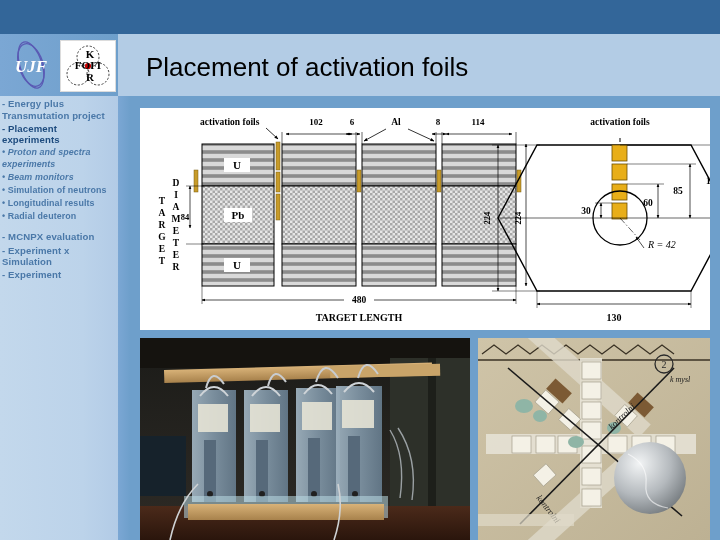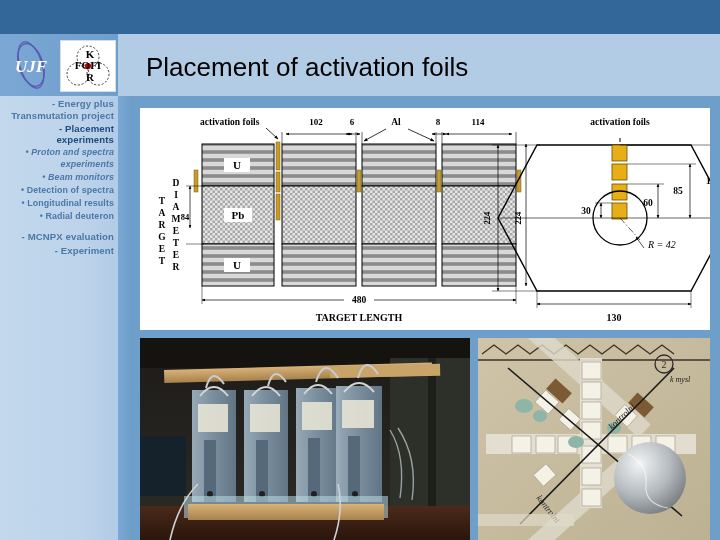--- a/index.html
+++ b/index.html
@@ -27,21 +27,21 @@
   .side-logo-bg{
     position:absolute;left:0;top:34px;width:118px;height:62px;
     background:linear-gradient(to right,#7ba7d4 0%,#6e9fcb 100%);
   }
   .sidebar-list{
     position:absolute;left:0;top:2px;width:118px;
     padding:0;margin:0;list-style:none;
   }
   .s-item{
     color:#4a78a8;font-size:9.5px;line-height:11.6px;font-weight:bold;
-    text-align:right;padding:0 4px 0 2px;margin:0 0 1.5px 0;
+    padding:0 4px 0 2px;margin:0 0 1.5px 0;
     letter-spacing:.1px;
   }
   .s-item.lvl1{font-size:9.6px;}
   .s-item.lvl2{font-size:8.9px;padding-right:4px;}
   .s-item.cur{color:#1d4b7e;}
   .s-item.ital{font-style:italic;}
   .s-gap{height:7px;}
 
   
   .logos{position:absolute;left:2px;top:36px;width:116px;height:58px;}
@@ -106,25 +106,26 @@
   </div>
 
   <div class="title">Placement of activation foils</div>
 
   <div class="sidebar">
     <ul class="sidebar-list" id="sidebar-list">
         <li class="s-item lvl1">- Energy plus Transmutation project</li>
         <li class="s-item lvl1 cur">- Placement experiments</li>
         <li class="s-item lvl2 ital">• Proton and spectra experiments</li>
         <li class="s-item lvl2 ital">• Beam monitors</li>
-        <li class="s-item lvl2">• Detection of spectra</li>
+        <li class="s-item lvl2">• Simulation of neutrons</li>
         <li class="s-item lvl2">• Longitudinal results</li>
         <li class="s-item lvl2">• Radial deuteron</li>
         <li class="s-gap"></li>
         <li class="s-item lvl1">- MCNPX evaluation</li>
+        <li class="s-item lvl1">- Experiment x Simulation</li>
         <li class="s-item lvl1">- Experiment</li>
       </ul>
   </div>
   <div class="sidebar-strip"></div>
 
   <div class="diagram-card">
     <svg width="570" height="222" viewBox="0 0 570 222">
       <defs>
         <pattern id="uPat" width="6" height="8" patternUnits="userSpaceOnUse">
           <rect width="6" height="8" fill="#d9d9d9"></rect>

